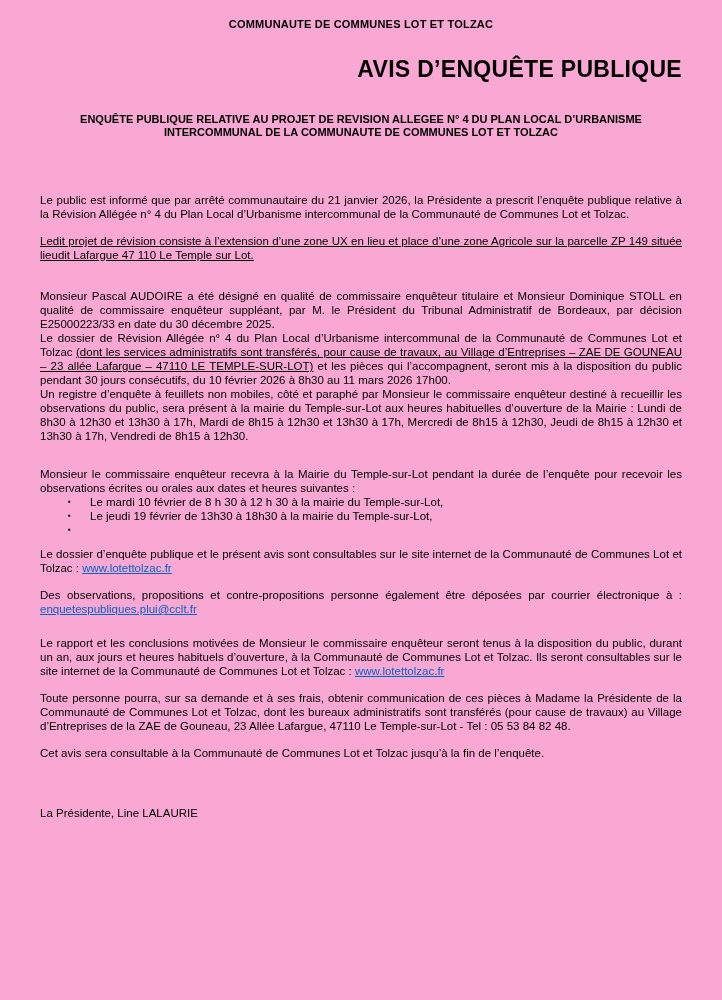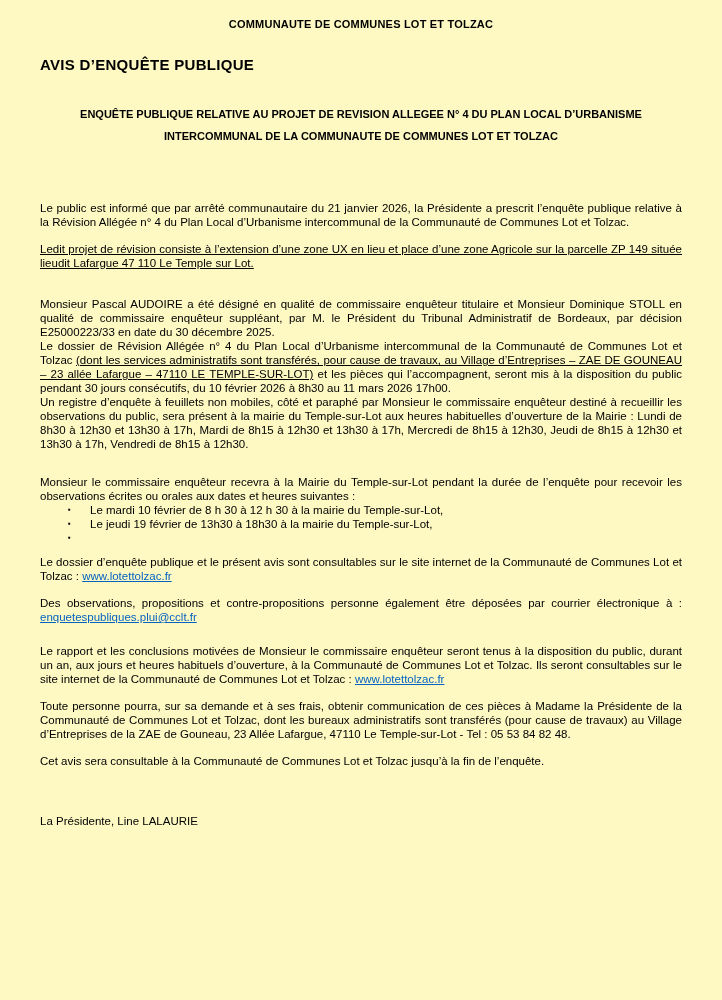--- a/index.html
+++ b/index.html
@@ -9,41 +9,41 @@
     width: 722px;
     min-height: 1000px;
     margin: 0 auto;
     font-family: "Liberation Sans", sans-serif;
     color: #000000;
   }
   .page {
     width: 722px;
     min-height: 1000px;
     padding: 18px 40px 40px 40px;
-    background: #fef9c3;
+    background: #f9a8d4;
   }
   .doc-header {
     text-align: center;
     font-weight: bold;
     font-size: 11px;
     letter-spacing: 0.2px;
     margin-bottom: 26px;
   }
   .doc-title {
-    text-align: left;
+    text-align: right;
     font-weight: bold;
-    font-size: 15px;
+    font-size: 23px;
     letter-spacing: 0.3px;
     margin-bottom: 30px;
   }
   .doc-subtitle {
     text-align: center;
     font-weight: bold;
     font-size: 11px;
-    line-height: 22px;
+    line-height: 13px;
     margin: 16px auto 54px auto;
     max-width: 660px;
   }
   .content {
     font-size: 11.5px;
     line-height: 14px;
     text-align: justify;
   }
   .content p { margin: 0; }
   .gap-sm  { margin-bottom: 13px !important; }

